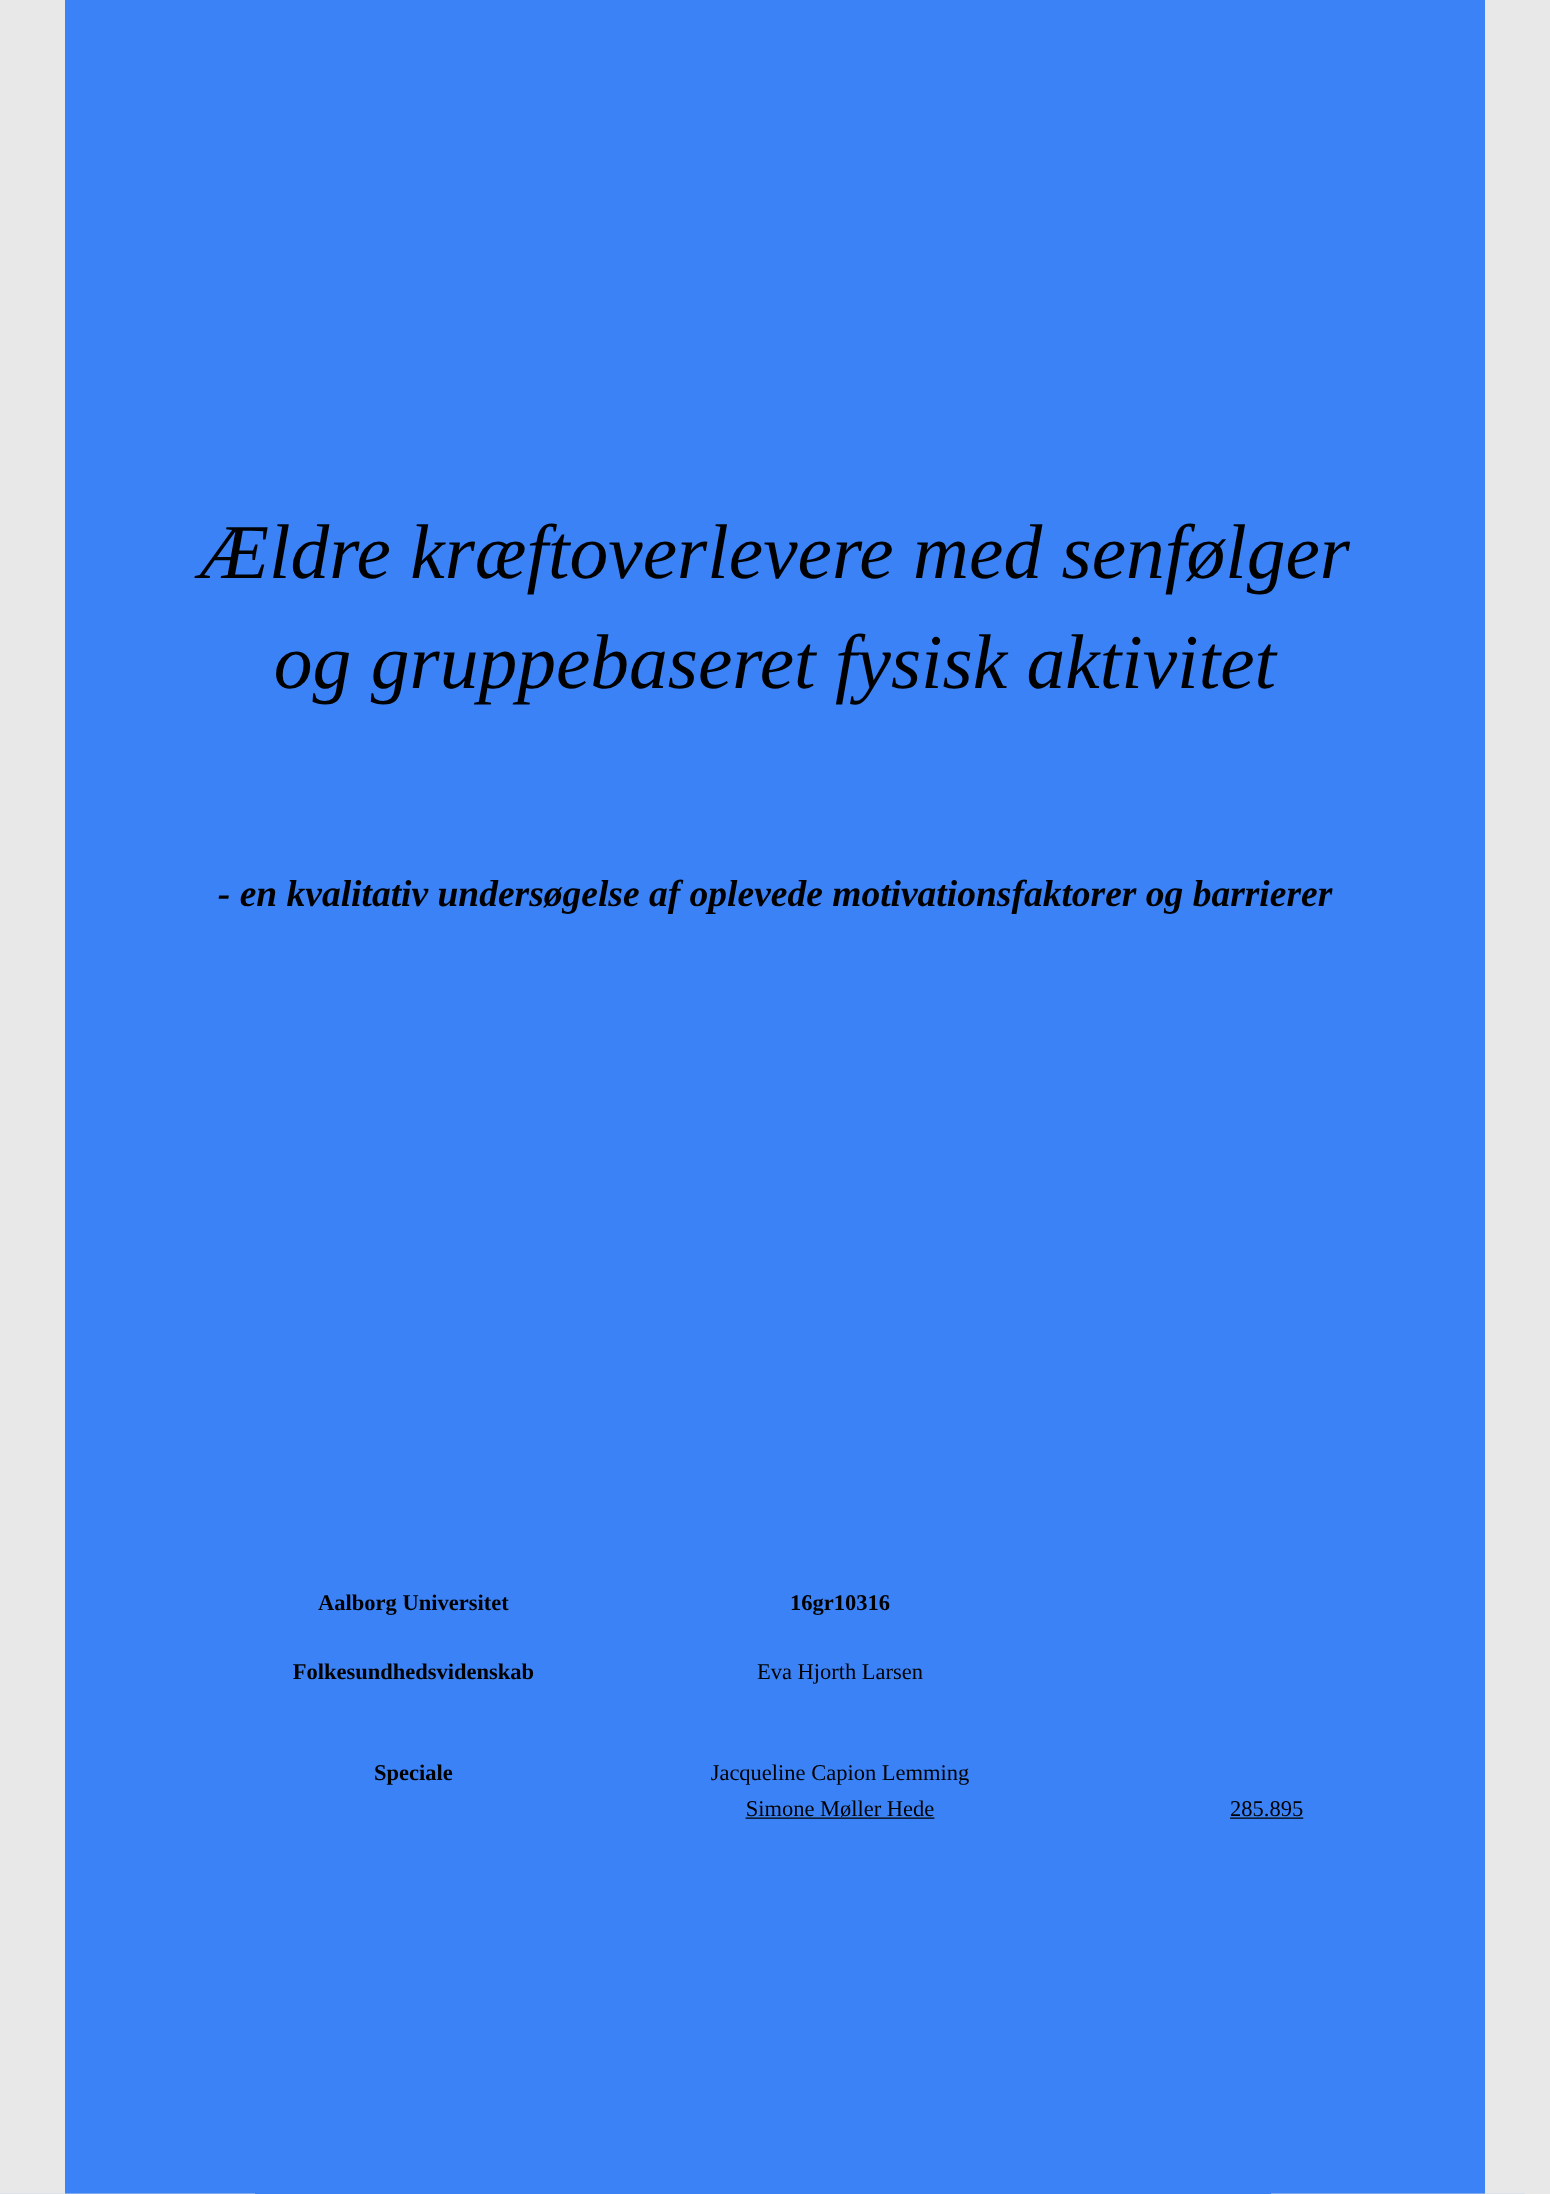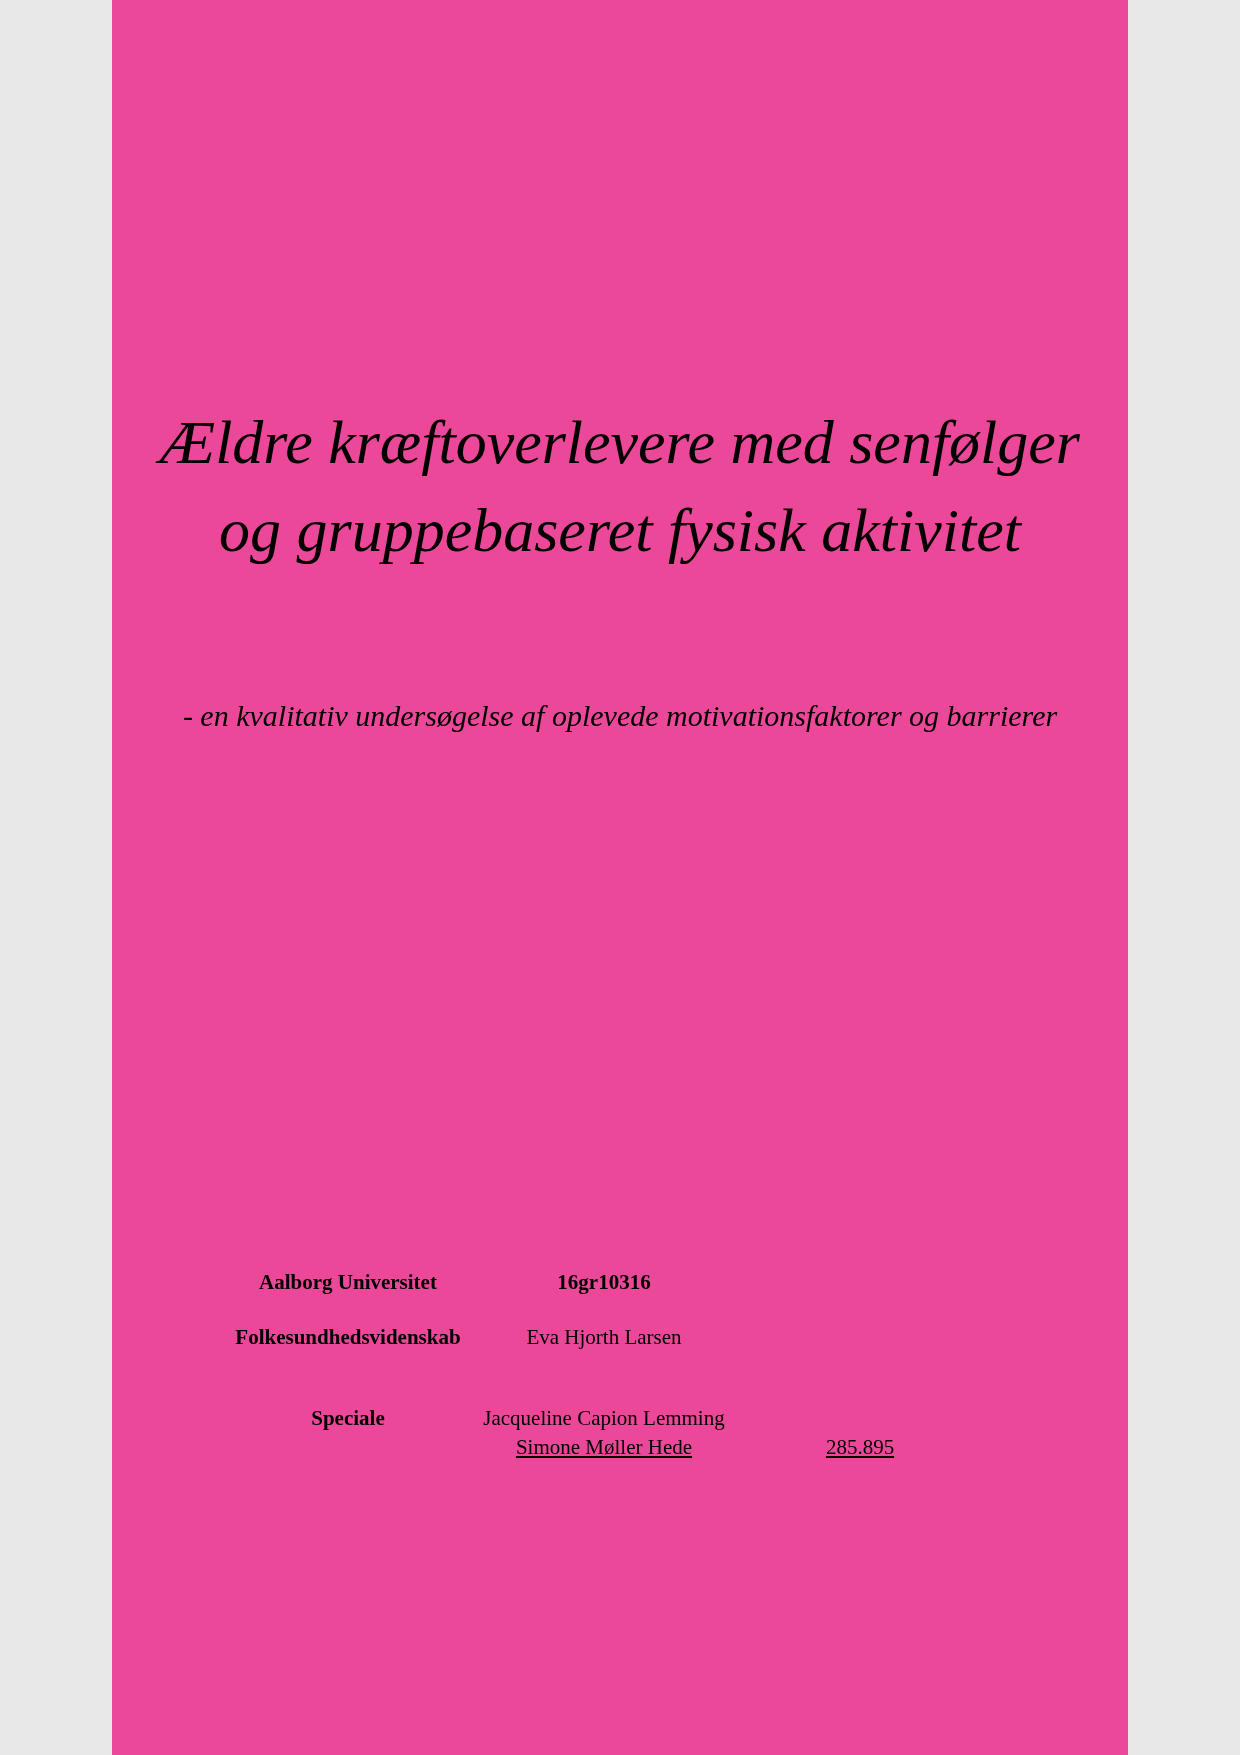--- a/index.html
+++ b/index.html
@@ -3,24 +3,24 @@
 <meta charset="utf-8">
 <title>Thesis Title Page</title>
 <style>
   html, body {
     margin: 0;
     padding: 0;
     background: #e8e8e8;
   }
   .page {
     position: relative;
-    width: 1016px;
+    width: 1136px;
     height: 1755px;
     margin: 0 auto;
-    background: #ec4899;
+    background: #3b82f6;
     color: #000000;
     font-family: "Liberation Serif", "DejaVu Serif", serif;
     overflow: hidden;
   }
   .title {
     position: absolute;
     top: 398px;
     left: 0;
     width: 100%;
     margin: 0;
@@ -35,33 +35,33 @@
     display: block;
   }
   .subtitle {
     position: absolute;
     top: 698px;
     left: 0;
     width: 100%;
     margin: 0;
     text-align: center;
     font-style: italic;
-    font-weight: normal;
+    font-weight: bold;
     font-size: 30px;
     line-height: 36px;
   }
   .info-grid {
     position: absolute;
     top: 1269px;
     left: 108px;
     width: 1024px;
     display: grid;
-    grid-template-columns: 1fr 1fr 1fr 1fr;
+    grid-template-columns: 1fr 1fr 1fr;
     grid-auto-rows: 55px;
-    font-size: 21px;
+    font-size: 18px;
     line-height: 26px;
     text-align: center;
   }
   .cell {
     align-self: start;
     padding-top: 0;
     white-space: nowrap;
   }
   .bold { font-weight: bold; }
   .c1 { grid-column: 1; }

